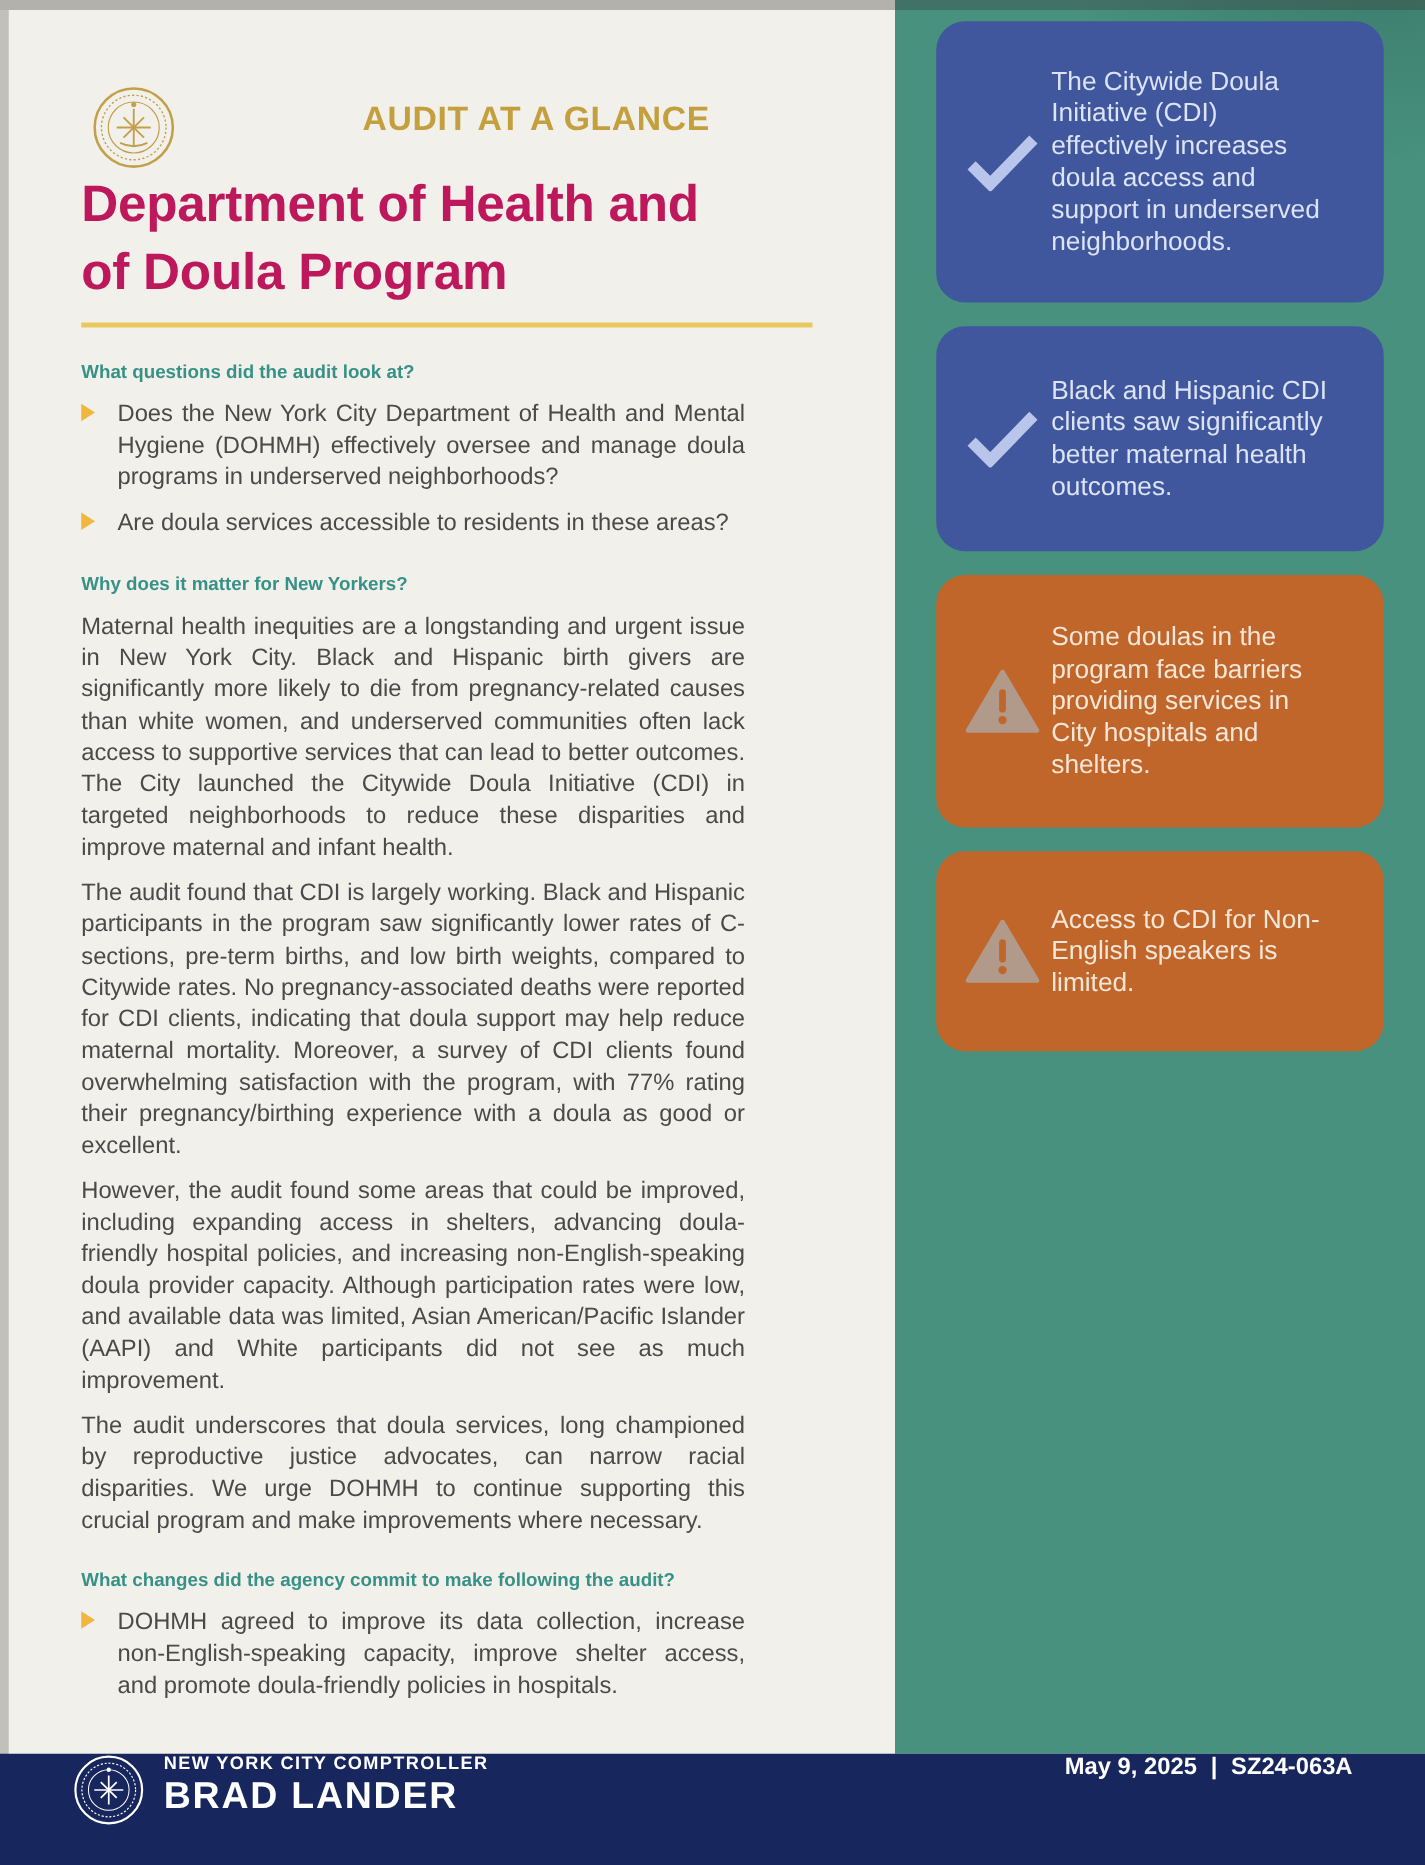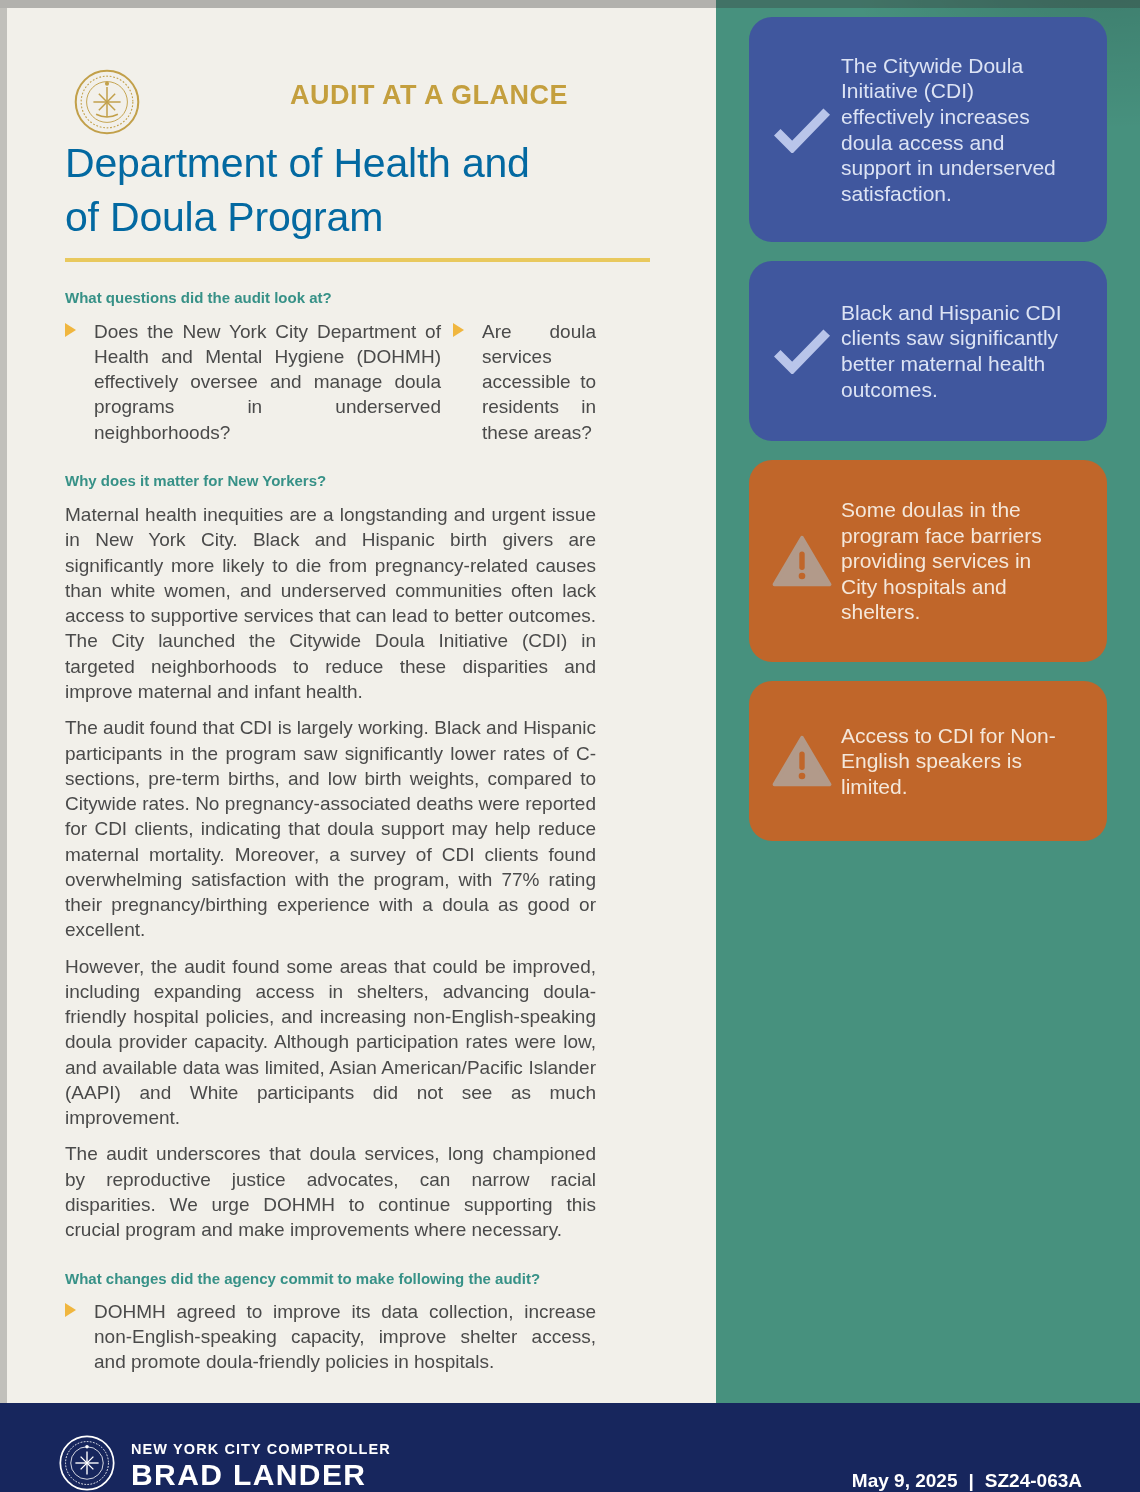--- a/index.html
+++ b/index.html
@@ -11,26 +11,26 @@
   }
   
   .edge-top { position:absolute; top:0; left:0; right:0; height:8px; background:rgba(55,55,55,.34); z-index:9; }
   .edge-left { position:absolute; top:8px; left:0; width:7px; height:1396px; background:rgba(55,55,55,.26); z-index:9; }
 
   
   .left-col { position:absolute; left:7px; top:8px; width:622px; padding:0 33px 0 58px; }
   .masthead { position:relative; height:129px; }
   .gold-seal { position:absolute; left:8px; top:60px; width:68px; height:68px; }
   .glance-label { position:absolute; right:28px; top:72px; color:#c49f3e; font-weight:bold; font-size:27px; letter-spacing:.5px; white-space:nowrap; }
-  .doc-title { color:#0369a1; font-weight:normal; font-size:41px; line-height:1.31; letter-spacing:-.2px; }
+  .doc-title { color:#be185d; font-weight:bold; font-size:41px; line-height:1.31; letter-spacing:-.2px; }
   .doc-title span { display:block; }
   .gold-divider { width:585px; height:4px; background:#e9c95e; border:none; margin-top:14px; }
 
   .h2 { color:#379187; font-weight:bold; font-size:15px; line-height:1.28; margin-top:26px; max-width:608px; }
-  .bullets { list-style:none; margin-top:11px; display:flex; gap:12px; }
+  .bullets { list-style:none; margin-top:11px; display:flex; flex-direction:column; gap:12px; }
   .bullet { display:flex; }
   .tri-wrap { flex:0 0 29px; padding-top:4px; }
   .tri { display:block; width:0; height:0; border-left:11px solid #f0b63f; border-top:7px solid transparent; border-bottom:7px solid transparent; }
   .bullet-text, .para { font-size:19px; line-height:1.33; color:#4a4a4a; text-align:justify; }
   .para { margin-top:11px; }
   .para:first-of-type { margin-top:12px; }
 
   
   .sidebar {
     position:absolute; left:716px; top:0; width:424px; height:1403px;
@@ -40,21 +40,21 @@
   .cards { width:358px; margin:17px auto 0; display:flex; flex-direction:column; gap:19px; }
   .card { border-radius:23px; display:flex; align-items:center; padding:16px 18px 16px 14px; }
   .card-blue { background:#40579e; color:#dce3f4; }
   .card-orange { background:#c0662a; color:#f4e7da; }
   .card-icon { flex:0 0 78px; display:flex; justify-content:center; align-items:center; }
   .card-text { font-size:21px; line-height:1.22; width:226px; }
 
   
   .footer {
     position:absolute; left:0; bottom:0; width:1140px; height:89px;
-    background:#17265d; color:#ffffff; display:flex; align-items:flex-end;
+    background:#17265d; color:#ffffff; display:flex; align-items:flex-start;
     padding:0 58px; z-index:10;
   }
   .footer-seal { width:58px; height:58px; flex:0 0 58px; }
   .footer-id { margin-left:15px; }
   .footer-org { font-size:14.5px; font-weight:bold; letter-spacing:1.1px; }
   .footer-name { font-size:30px; font-weight:bold; letter-spacing:1.4px; margin-top:1px; }
   .footer-right { margin-left:auto; display:flex; align-items:center; gap:11px; font-size:19px; font-weight:bold; }
 </style>
 </head>
 <body>
@@ -122,21 +122,21 @@
 
   <div class="sidebar">
     <div class="cards">
 
       <div class="card card-blue" style="min-height:225px">
         <span class="card-icon">
           <svg width="58" height="46" viewBox="0 0 100 80">
               <path d="M7 44 L33 70 L93 8" fill="none" stroke="#b9c5ea" stroke-width="16"></path>
             </svg>
         </span>
-        <span class="card-text">The Citywide Doula Initiative (CDI) effectively increases doula access and support in underserved satisfaction.</span>
+        <span class="card-text">The Citywide Doula Initiative (CDI) effectively increases doula access and support in underserved neighborhoods.</span>
       </div>
 
       <div class="card card-blue" style="min-height:180px">
         <span class="card-icon">
           <svg width="58" height="46" viewBox="0 0 100 80">
               <path d="M7 44 L33 70 L93 8" fill="none" stroke="#b9c5ea" stroke-width="16"></path>
             </svg>
         </span>
         <span class="card-text">Black and Hispanic CDI clients saw significantly better maternal health outcomes.</span>
       </div>

